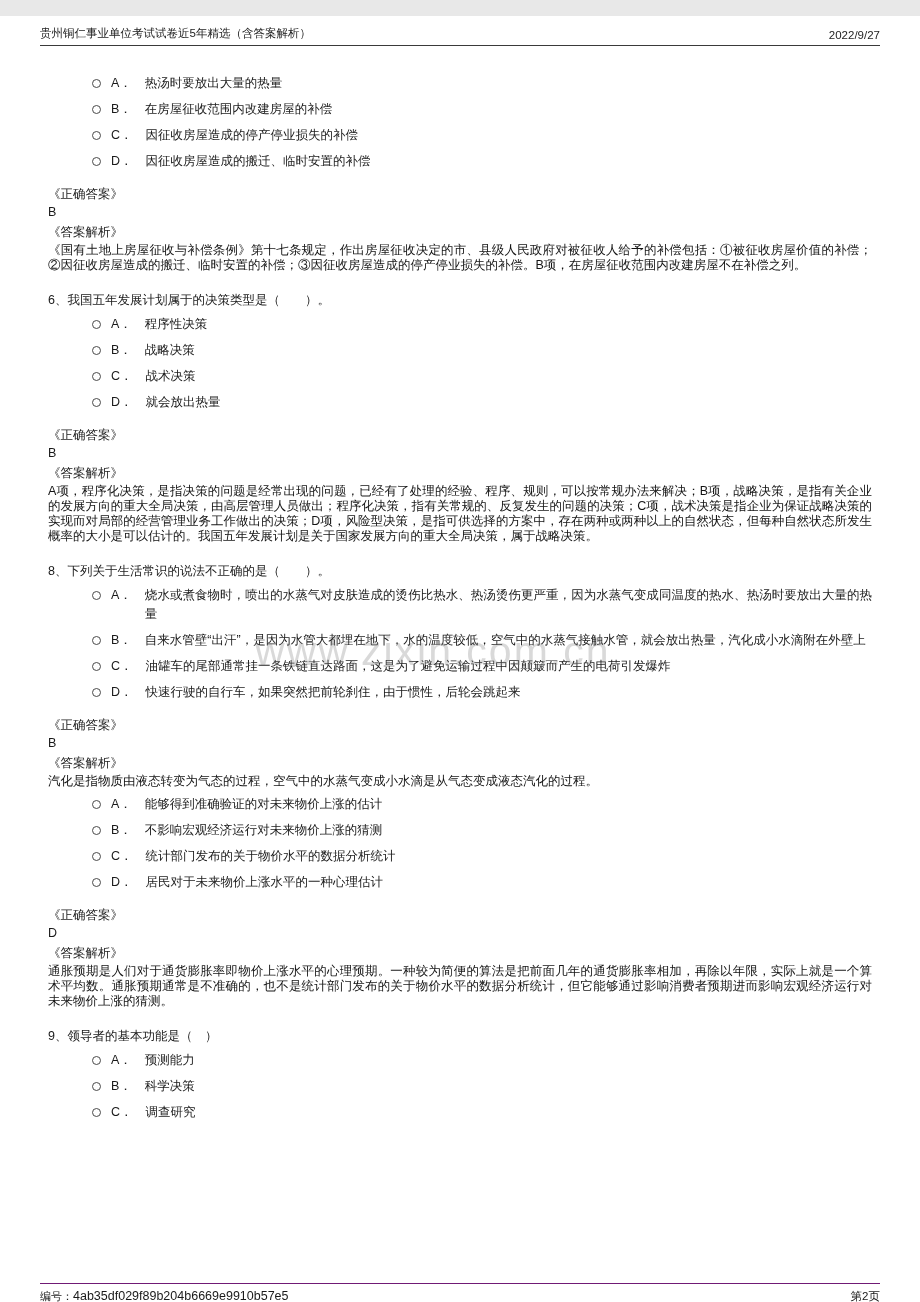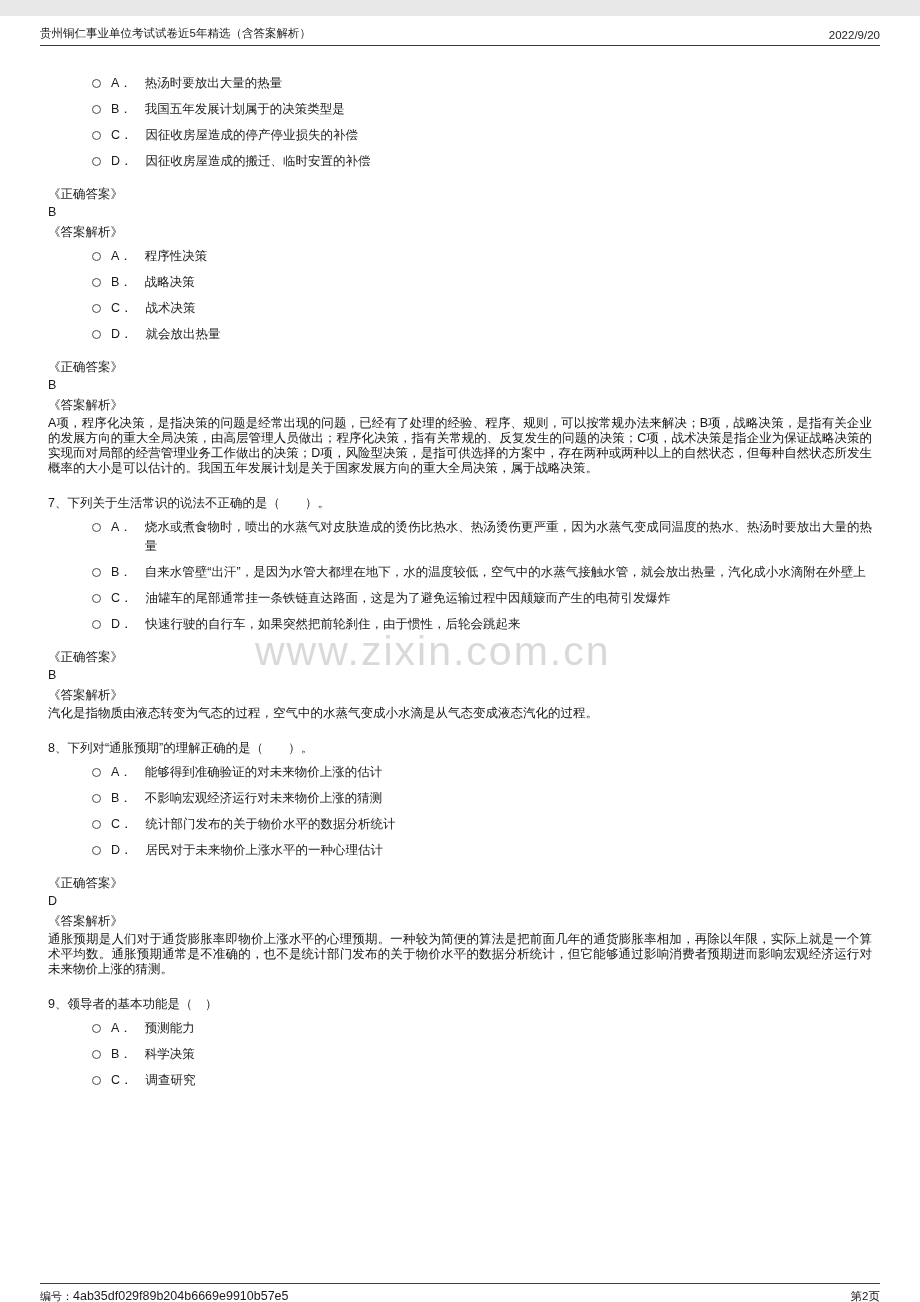--- a/index.html
+++ b/index.html
@@ -47,54 +47,56 @@
   .ftr-page { font-size:11.5px; }
 </style>
 </head>
 <body>
 
 <div class="page">
   <div class="inner">
 
     <div class="hdr">
       <span>贵州铜仁事业单位考试试卷近5年精选（含答案解析）</span>
-      <span>2022/9/20</span>
+      <span>2022/9/27</span>
     </div>
 
     <div class="content">
 
       <section>
         <div class="opts first">
           <div class="opt">
             <span class="radio"></span>
             <span class="letter">A．</span>
             <span class="otext">热汤时要放出大量的热量</span>
           </div>
           <div class="opt">
             <span class="radio"></span>
             <span class="letter">B．</span>
-            <span class="otext">我国五年发展计划属于的决策类型是</span>
+            <span class="otext">在房屋征收范围内改建房屋的补偿</span>
           </div>
           <div class="opt">
             <span class="radio"></span>
             <span class="letter">C．</span>
             <span class="otext">因征收房屋造成的停产停业损失的补偿</span>
           </div>
           <div class="opt">
             <span class="radio"></span>
             <span class="letter">D．</span>
             <span class="otext">因征收房屋造成的搬迁、临时安置的补偿</span>
           </div>
         </div>
         <p class="ansh">《正确答案》</p>
         <p class="ansv">B</p>
         <p class="ansh2">《答案解析》</p>
-      </section>
-
-      <section>
+        <p class="analysis">《国有土地上房屋征收与补偿条例》第十七条规定，作出房屋征收决定的市、县级人民政府对被征收人给予的补偿包括：①被征收房屋价值的补偿；②因征收房屋造成的搬迁、临时安置的补偿；③因征收房屋造成的停产停业损失的补偿。B项，在房屋征收范围内改建房屋不在补偿之列。</p>
+      </section>
+
+      <section>
+        <p class="stem">6、我国五年发展计划属于的决策类型是（　　）。</p>
         <div class="opts">
           <div class="opt">
             <span class="radio"></span>
             <span class="letter">A．</span>
             <span class="otext">程序性决策</span>
           </div>
           <div class="opt">
             <span class="radio"></span>
             <span class="letter">B．</span>
             <span class="otext">战略决策</span>
@@ -110,21 +112,21 @@
             <span class="otext">就会放出热量</span>
           </div>
         </div>
         <p class="ansh">《正确答案》</p>
         <p class="ansv">B</p>
         <p class="ansh2">《答案解析》</p>
         <p class="analysis">A项，程序化决策，是指决策的问题是经常出现的问题，已经有了处理的经验、程序、规则，可以按常规办法来解决；B项，战略决策，是指有关企业的发展方向的重大全局决策，由高层管理人员做出；程序化决策，指有关常规的、反复发生的问题的决策；C项，战术决策是指企业为保证战略决策的实现而对局部的经营管理业务工作做出的决策；D项，风险型决策，是指可供选择的方案中，存在两种或两种以上的自然状态，但每种自然状态所发生概率的大小是可以估计的。我国五年发展计划是关于国家发展方向的重大全局决策，属于战略决策。</p>
       </section>
 
       <section>
-        <p class="stem">7、下列关于生活常识的说法不正确的是（　　）。</p>
+        <p class="stem">8、下列关于生活常识的说法不正确的是（　　）。</p>
         <div class="opts">
           <div class="opt">
             <span class="radio"></span>
             <span class="letter">A．</span>
             <span class="otext">烧水或煮食物时，喷出的水蒸气对皮肤造成的烫伤比热水、热汤烫伤更严重，因为水蒸气变成同温度的热水、热汤时要放出大量的热量</span>
           </div>
           <div class="opt">
             <span class="radio"></span>
             <span class="letter">B．</span>
             <span class="otext">自来水管壁“出汗”，是因为水管大都埋在地下，水的温度较低，空气中的水蒸气接触水管，就会放出热量，汽化成小水滴附在外壁上</span>
@@ -140,21 +142,20 @@
             <span class="otext">快速行驶的自行车，如果突然把前轮刹住，由于惯性，后轮会跳起来</span>
           </div>
         </div>
         <p class="ansh">《正确答案》</p>
         <p class="ansv">B</p>
         <p class="ansh2">《答案解析》</p>
         <p class="analysis">汽化是指物质由液态转变为气态的过程，空气中的水蒸气变成小水滴是从气态变成液态汽化的过程。</p>
       </section>
 
       <section>
-        <p class="stem">8、下列对“通胀预期”的理解正确的是（　　）。</p>
         <div class="opts">
           <div class="opt">
             <span class="radio"></span>
             <span class="letter">A．</span>
             <span class="otext">能够得到准确验证的对未来物价上涨的估计</span>
           </div>
           <div class="opt">
             <span class="radio"></span>
             <span class="letter">B．</span>
             <span class="otext">不影响宏观经济运行对未来物价上涨的猜测</span>

